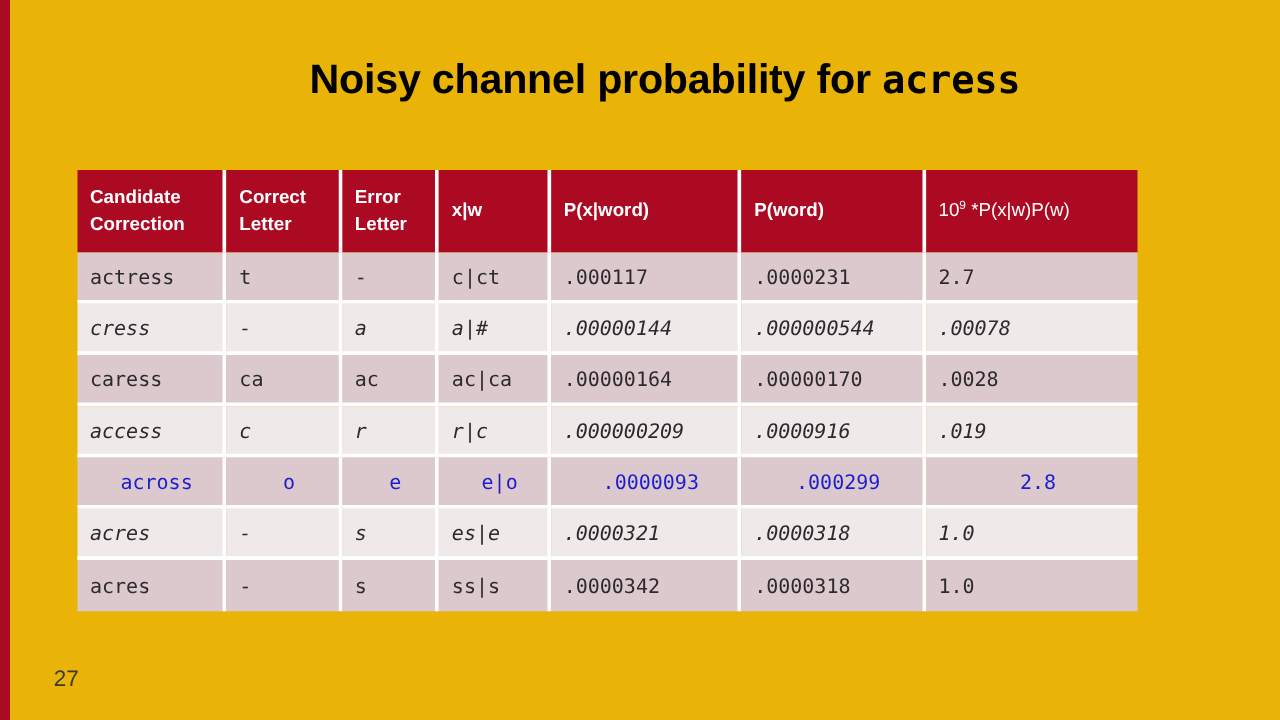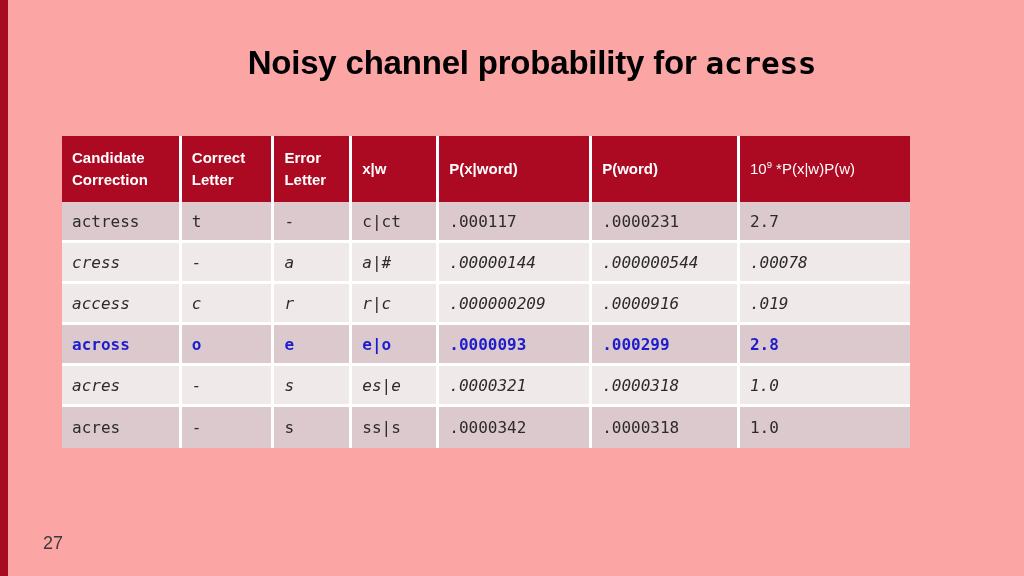--- a/index.html
+++ b/index.html
@@ -10,21 +10,21 @@
     width: 1024px;
     height: 576px;
     background: #ffffff;
     font-family: "Liberation Sans", sans-serif;
     overflow: hidden;
     position: relative;
   }
   #slide {
     position: absolute;
     inset: 0;
-    background: #fca5a5;
+    background: #eab308;
   }
   #left-bar {
     position: absolute;
     left: 0;
     top: 0;
     width: 8px;
     height: 576px;
     background: #a80c22;
   }
   #title {
@@ -103,21 +103,22 @@
     padding-left: 10px !important;
     border-right: 3px solid #ffffff;
     border-bottom: 3px solid #ffffff;
     white-space: nowrap;
   }
   tbody td:last-child { border-right: none; }
   tbody tr.dark td { background: #dcc9ce; }
   tbody tr.light td { background: #efe9ea; font-style: italic; }
   tbody tr.hi td {
     color: #1d1dcd;
-    font-weight: bold;
+    font-weight: normal;
+    text-align: center;
   }
   tbody tr:last-child td { border-bottom: none; }
 
   #page-number {
     position: absolute;
     left: 43px;
     top: 533px;
     font-size: 18px;
     color: #3a3a3a;
     font-family: "Liberation Sans", sans-serif;
@@ -175,20 +176,29 @@
         </tr>
         <tr class="light">
           <td class="c0">cress</td>
           <td class="c1">-</td>
           <td class="c2">a</td>
           <td class="c3">a|#</td>
           <td class="c4">.00000144</td>
           <td class="c5">.000000544</td>
           <td class="c6">.00078</td>
         </tr>
+        <tr class="dark">
+          <td class="c0">caress</td>
+          <td class="c1">ca</td>
+          <td class="c2">ac</td>
+          <td class="c3">ac|ca</td>
+          <td class="c4">.00000164</td>
+          <td class="c5">.00000170</td>
+          <td class="c6">.0028</td>
+        </tr>
         <tr class="light">
           <td class="c0">access</td>
           <td class="c1">c</td>
           <td class="c2">r</td>
           <td class="c3">r|c</td>
           <td class="c4">.000000209</td>
           <td class="c5">.0000916</td>
           <td class="c6">.019</td>
         </tr>
         <tr class="dark hi">

